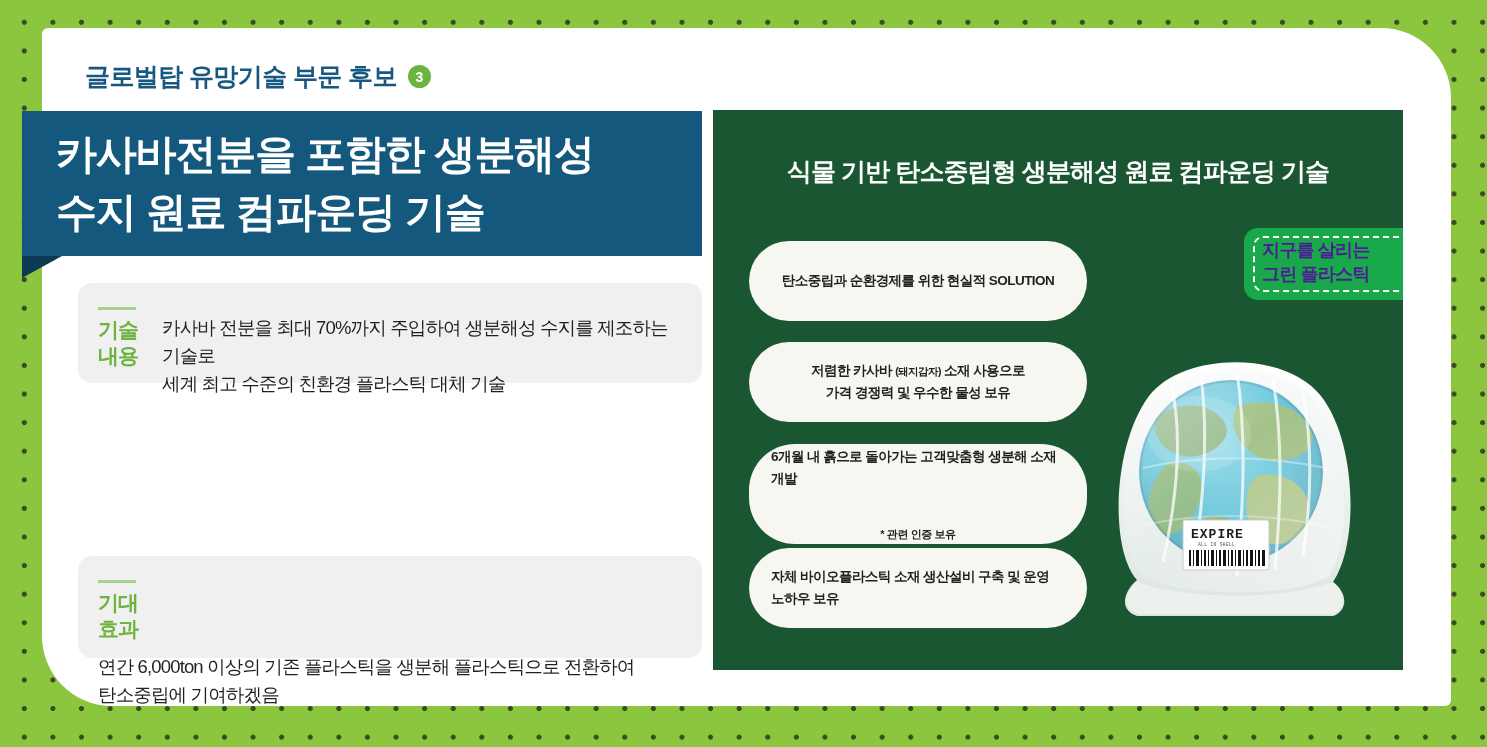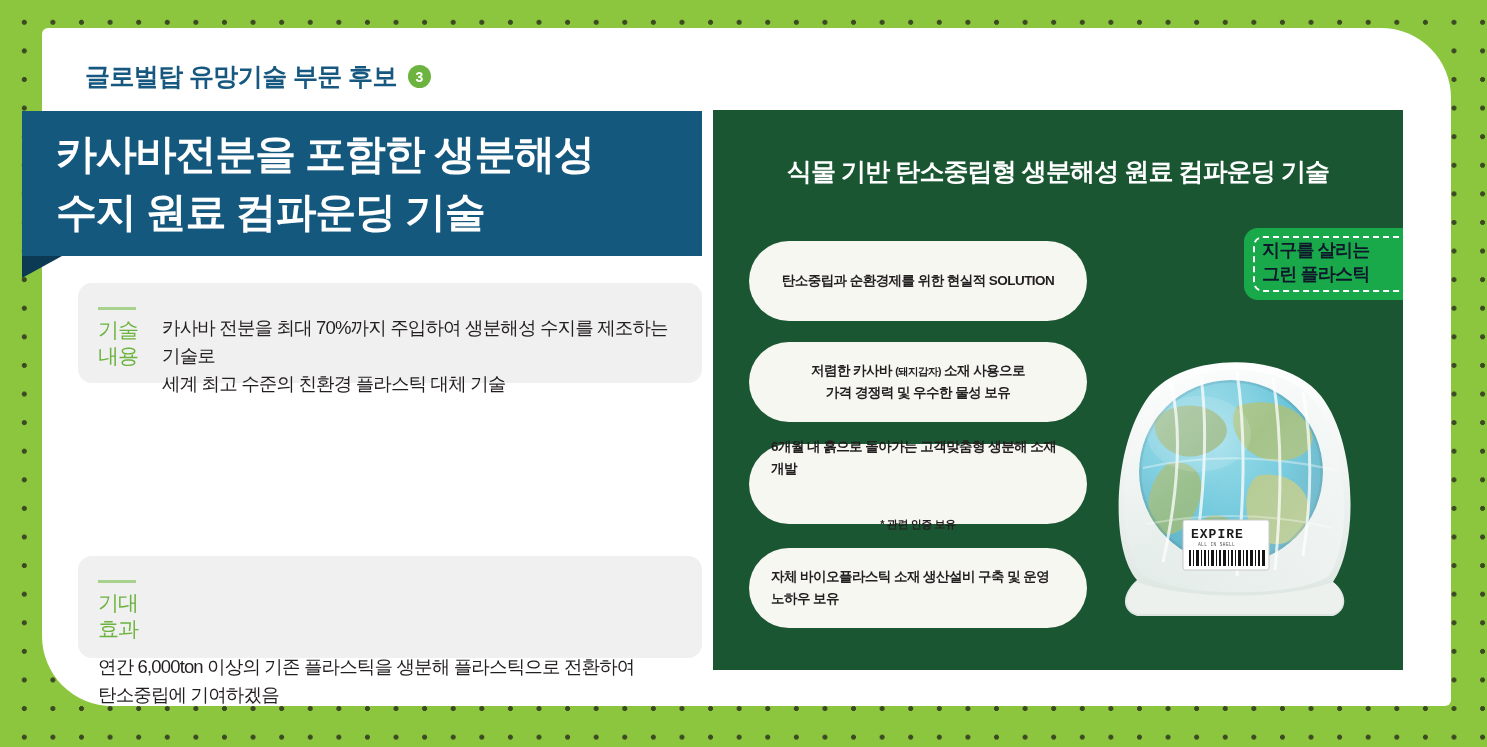--- a/index.html
+++ b/index.html
@@ -119,21 +119,21 @@
   }
   .info-label .rule {
     width: 38px;
     height: 3px;
     background: #A9D18E;
     margin-bottom: 7px;
   }
   .info-label .lbl {
     color: #6CB33F;
     font-size: 21px;
-    font-weight: 400;
+    font-weight: 700;
     line-height: 1.22;
     letter-spacing: -1px;
   }
   .info-body {
     flex: 1;
     color: #231F20;
     font-size: 18.5px;
     line-height: 1.52;
     letter-spacing: -0.85px;
     padding-top: 9px;
@@ -171,21 +171,21 @@
     display: flex;
     flex-direction: column;
     align-items: center;
     justify-content: center;
     box-sizing: border-box;
     padding: 6px 22px;
     color: #231F20;
   }
   #pill-0 { top: 131px; height: 80px; }
   #pill-1 { top: 232px; height: 80px; }
-  #pill-2 { top: 334px; height: 80px; gap: 28px; }
+  #pill-2 { top: 334px; height: 100px; gap: 28px; }
   #pill-3 { top: 438px; height: 80px; }
 
   .pill-line {
     font-size: 13.5px;
     font-weight: 700;
     letter-spacing: -0.55px;
     line-height: 1.62;
     text-align: left;
   }
   .pill-line .small {
@@ -215,21 +215,21 @@
     position: absolute;
     left: 9px;
     top: 8px;
     right: -2px;
     bottom: 8px;
     border: 2px dashed #ffffff;
     border-radius: 10px;
   }
   .badge-text {
     position: relative;
-    color: #0f172a;
+    color: #4c1d95;
     font-size: 18px;
     font-weight: 700;
     line-height: 1.32;
     letter-spacing: -0.8px;
   }
   .badge-text span { display: block; }
 
   
   .photo {
     position: absolute;

